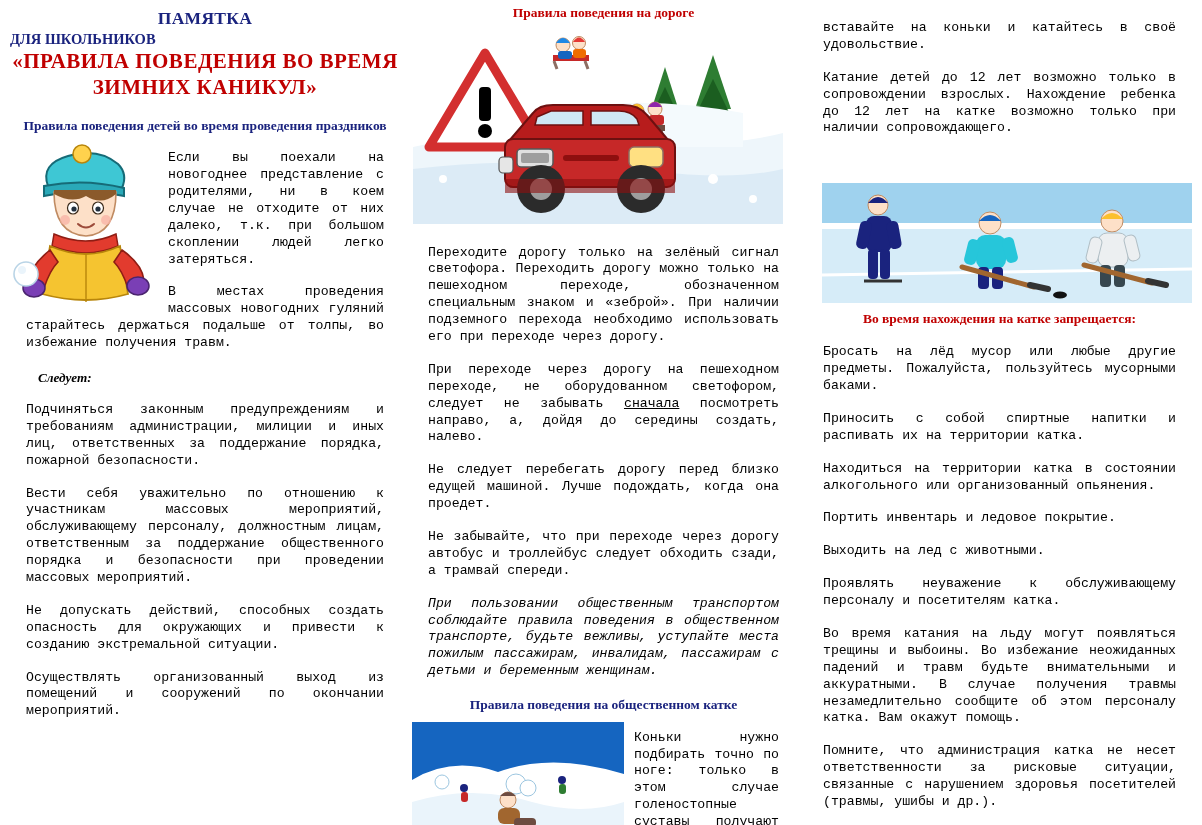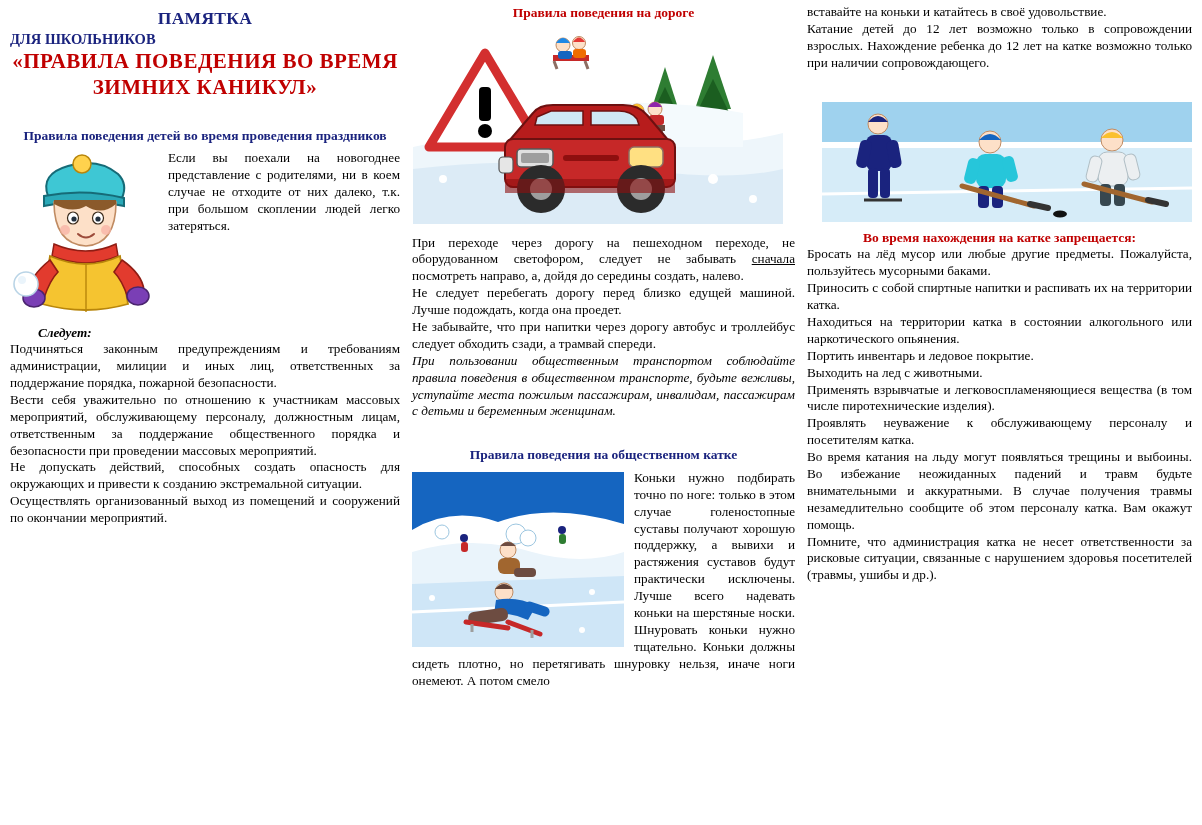--- a/index.html
+++ b/index.html
@@ -53,21 +53,21 @@
     line-height: 1.25;
     margin-top: 0;
     letter-spacing: 0.5px;
   }
   .heading-blue {
     text-align: center;
     color: #1a237e;
     font-weight: bold;
     font-size: 13.5px;
     line-height: 1.3;
-    margin-top: 26px;
+    margin-top: 16px;
     margin-bottom: 6px;
   }
   .heading-red {
     text-align: center;
     color: #c00000;
     font-weight: bold;
     font-size: 13.5px;
     line-height: 1.3;
     margin-bottom: 6px;
   }
@@ -75,21 +75,22 @@
     text-align: center;
     color: #c00000;
     font-weight: bold;
     font-size: 13.5px;
     line-height: 1.25;
   }
   p.body {
     font-size: 13.2px;
     line-height: 1.28;
     text-align: justify;
-    margin: 0;
+    margin: 16px;
+    font-family: Liberation Mono, monospace;
   }
   .italic-label {
     font-style: italic;
     font-weight: bold;
     font-size: 13.2px;
     margin-top: 2px;
     margin-bottom: 0;
     margin-left: 28px;
   }
   .italic-block {
@@ -181,20 +182,21 @@
 
         <ellipse cx="24" cy="146" rx="11" ry="9" fill="#7a3fb5" stroke="#4a246e" stroke-width="1.5"></ellipse>
         <ellipse cx="128" cy="144" rx="11" ry="9" fill="#7a3fb5" stroke="#4a246e" stroke-width="1.5"></ellipse>
 
         <circle cx="16" cy="132" r="12" fill="#ffffff" stroke="#b9d4e6" stroke-width="1.6"></circle>
         <circle cx="12" cy="128" r="4" fill="#eaf4fb"></circle>
       </svg>
     </div>
 
     <p class="body">Если вы поехали на новогоднее представление с родителями, ни в коем случае не отходите от них далеко, т.к. при большом скоплении людей легко затеряться.</p>
+    <p class="body">В местах проведения массовых новогодних гуляний старайтесь держаться подальше от толпы, во избежание получения травм.</p>
     <div class="clear"></div>
     <p class="italic-label">Следует:</p>
     <p class="body">Подчиняться законным предупреждениям и требованиям администрации, милиции и иных лиц, ответственных за поддержание порядка, пожарной безопасности.</p>
     <p class="body">Вести себя уважительно по отношению к участникам массовых мероприятий, обслуживающему персоналу, должностным лицам, ответственным за поддержание общественного порядка и безопасности при проведении массовых мероприятий.</p>
     <p class="body">Не допускать действий, способных создать опасность для окружающих и привести к созданию экстремальной ситуации.</p>
     <p class="body">Осуществлять организованный выход из помещений и сооружений по окончании мероприятий.</p>
   </div>
 
   <div class="col col2">
 
@@ -262,23 +264,24 @@
           <circle cx="228" cy="160" r="11" fill="#9e9e9e"></circle>
           <rect x="92" y="150" width="170" height="14" fill="#8e0f0f" opacity=".6"></rect>
         </g>
 
         <circle cx="30" cy="150" r="4" fill="#ffffff"></circle>
         <circle cx="300" cy="150" r="5" fill="#ffffff"></circle>
         <circle cx="340" cy="170" r="4" fill="#ffffff"></circle>
       </svg>
     </div>
 
+    <p class="body">Переходите дорогу только на зелёный сигнал светофора. Переходить дорогу можно только на пешеходном переходе, обозначенном специальным знаком и «зеброй». При наличии подземного перехода необходимо использовать его при переходе через дорогу.</p>
     <p class="body"><span>При переходе через дорогу на пешеходном переходе, не оборудованном светофором, следует не забывать </span><span class="underline">сначала</span><span> посмотреть направо, а, дойдя до середины создать, налево.</span></p>
     <p class="body">Не следует перебегать дорогу перед близко едущей машиной. Лучше подождать, когда она проедет.</p>
-    <p class="body">Не забывайте, что при напитки через дорогу автобус и троллейбус следует обходить сзади, а трамвай спереди.</p>
+    <p class="body">Не забывайте, что при переходе через дорогу автобус и троллейбус следует обходить сзади, а трамвай спереди.</p>
     <p class="body italic-block">При пользовании общественным транспортом соблюдайте правила поведения в общественном транспорте, будьте вежливы, уступайте места пожилым пассажирам, инвалидам, пассажирам с детьми и беременным женщинам.</p>
 
     <div class="heading-blue">Правила поведения на общественном катке</div>
 
     <div class="rink-wrap">
       <svg class="ill-rink" viewBox="0 0 212 175" xmlns="http://www.w3.org/2000/svg">
         <rect x="0" y="0" width="212" height="175" fill="#1e88e5"></rect>
 
         <rect x="0" y="0" width="212" height="58" fill="#1565c0"></rect>
 
@@ -379,22 +382,21 @@
 
         <ellipse cx="238" cy="112" rx="7" ry="3.5" fill="#111"></ellipse>
       </svg>
     </div>
 
     <div class="heading-right">Во время нахождения на катке запрещается:</div>
 
     <div class="clear"></div>
     <p class="body">Бросать на лёд мусор или любые другие предметы. Пожалуйста, пользуйтесь мусорными баками.</p>
     <p class="body">Приносить с собой спиртные напитки и распивать их на территории катка.</p>
-    <p class="body">Находиться на территории катка в состоянии алкогольного или наркотического опьянения.</p>
+    <p class="body">Находиться на территории катка в состоянии алкогольного или организованный опьянения.</p>
     <p class="body">Портить инвентарь и ледовое покрытие.</p>
     <p class="body">Выходить на лед с животными.</p>
-    <p class="body">Применять взрывчатые и легковоспламеняющиеся вещества (в том числе пиротехнические изделия).</p>
     <p class="body">Проявлять неуважение к обслуживающему персоналу и посетителям катка.</p>
     <p class="body">Во время катания на льду могут появляться трещины и выбоины. Во избежание неожиданных падений и травм будьте внимательными и аккуратными. В случае получения травмы незамедлительно сообщите об этом персоналу катка. Вам окажут помощь.</p>
     <p class="body">Помните, что администрация катка не несет ответственности за рисковые ситуации, связанные с нарушением здоровья посетителей (травмы, ушибы и др.).</p>
   </div>
 
 </div>
 
 </body></html>

